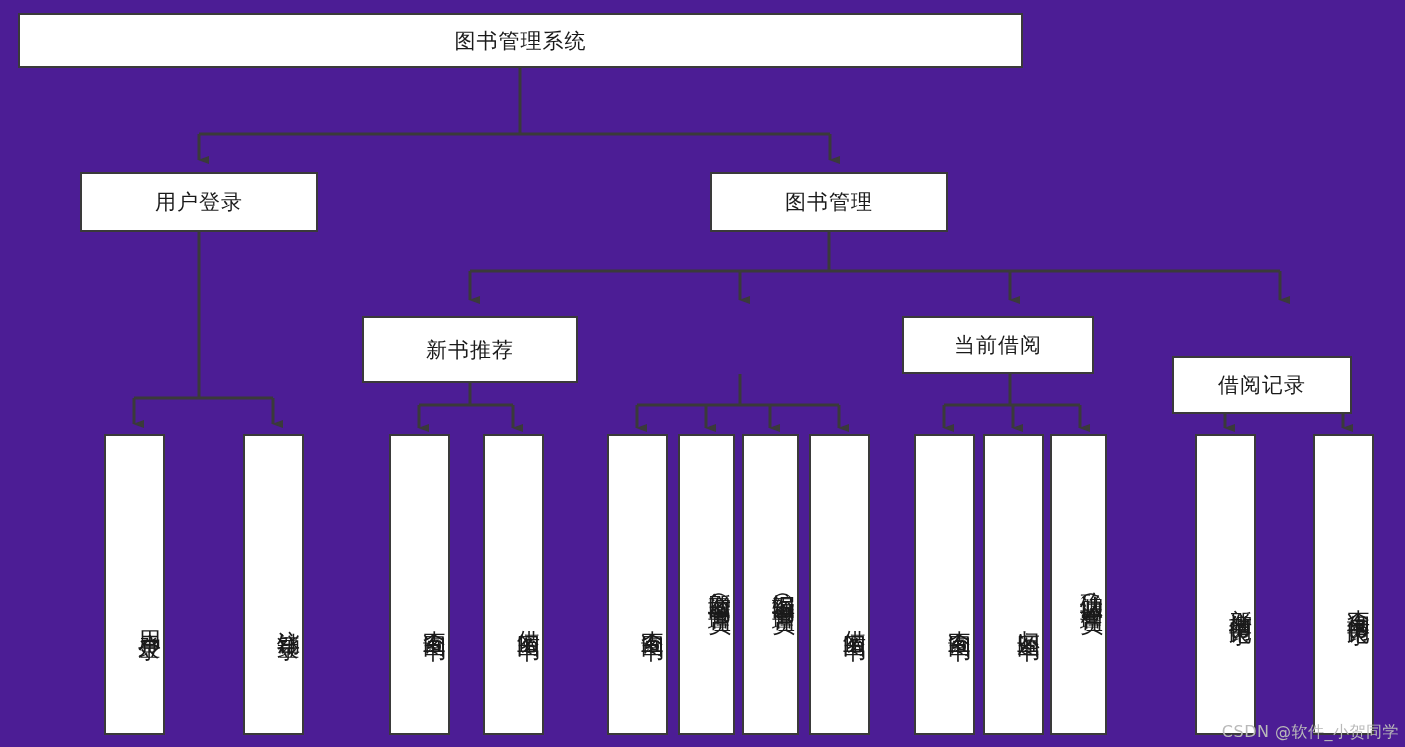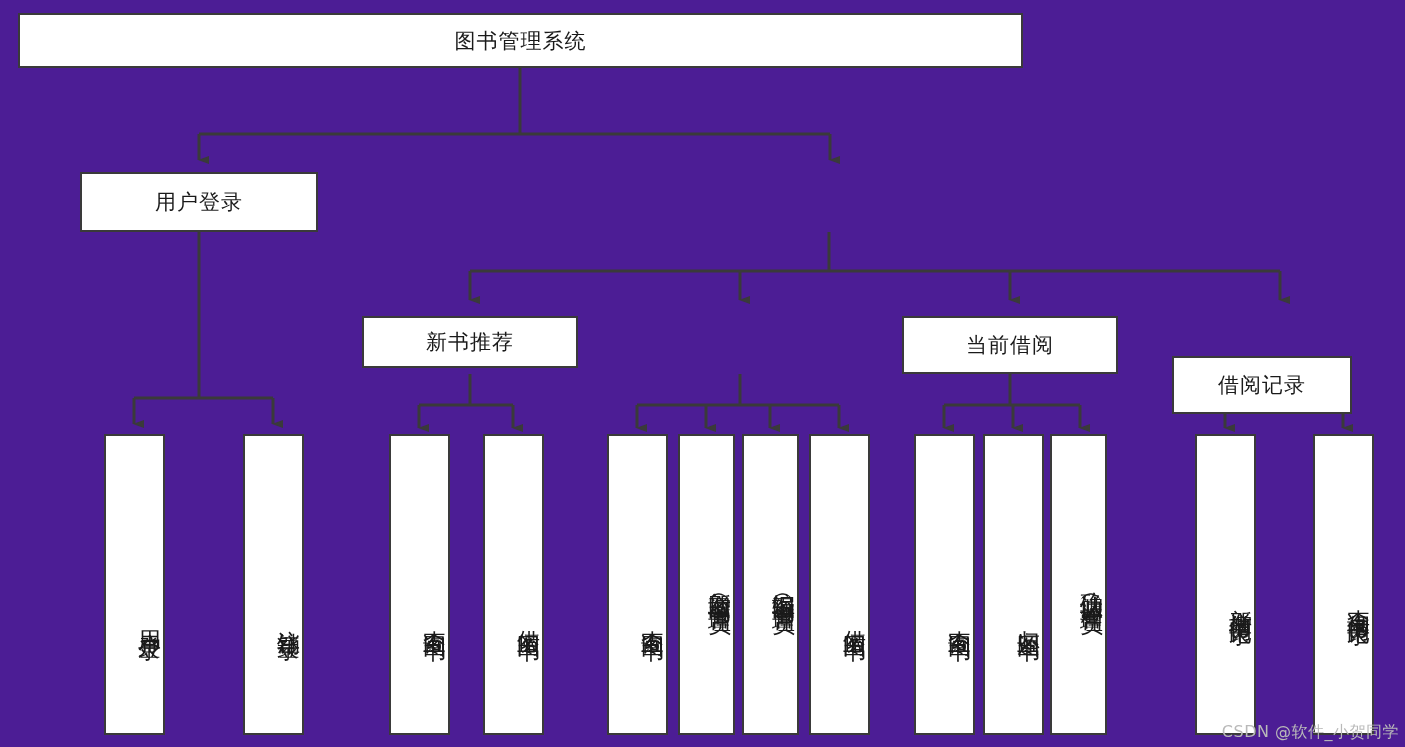--- a/index.html
+++ b/index.html
@@ -113,23 +113,24 @@
       <path d="M1280,374 L1280,405"></path>
       <path d="M1225,405 L1343,405"></path>
       <path d="M1225,405 L1225,428" marker-end="url(#arrow)"></path>
       <path d="M1343,405 L1343,428" marker-end="url(#arrow)"></path>
     </g>
   </svg>
 
   <div class="node horiz" style="left:18px; top:13px; width:1005px; height:55px;">图书管理系统</div>
 
   <div class="node horiz" style="left:80px; top:172px; width:238px; height:60px;">用户登录</div>
+  <div class="node horiz" style="left:710px; top:172px; width:238px; height:60px;">图书管理</div>
 
-  <div class="node horiz" style="left:362px; top:316px; width:216px; height:52px;">新书推荐</div>
-  <div class="node horiz" style="left:902px; top:316px; width:216px; height:58px;">当前借阅</div>
+  <div class="node horiz" style="left:362px; top:316px; width:216px; height:67px;">新书推荐</div>
+  <div class="node horiz" style="left:902px; top:316px; width:192px; height:58px;">当前借阅</div>
   <div class="node horiz" style="left:1172px; top:316px; width:180px; height:58px;margin-top:40px;">借阅记录</div>
 
   <div class="node vert" style="left:104px; top:434px; width:61px; height:301px; padding-top:66px;">用户登录</div>
   <div class="node vert" style="left:243px; top:434px; width:61px; height:301px; padding-top:66px;">注销登录</div>
 
   <div class="node vert" style="left:389px; top:434px; width:61px; height:301px; padding-top:66px;">查询图书</div>
   <div class="node vert" style="left:483px; top:434px; width:61px; height:301px; padding-top:66px;">借阅图书</div>
 
   <div class="node vert" style="left:607px; top:434px; width:61px; height:301px; padding-top:66px;">查询图书</div>
   <div class="node vert tall" style="left:678px; top:434px; width:57px; height:301px;">新增图书（管理员）</div>

